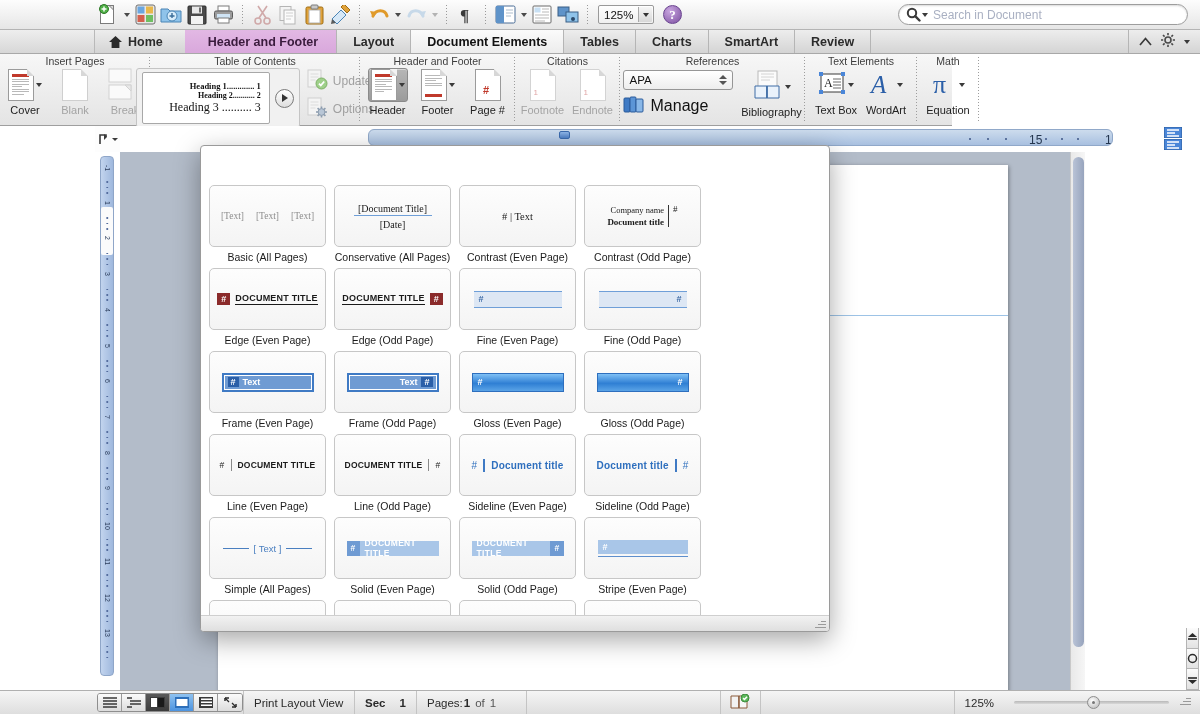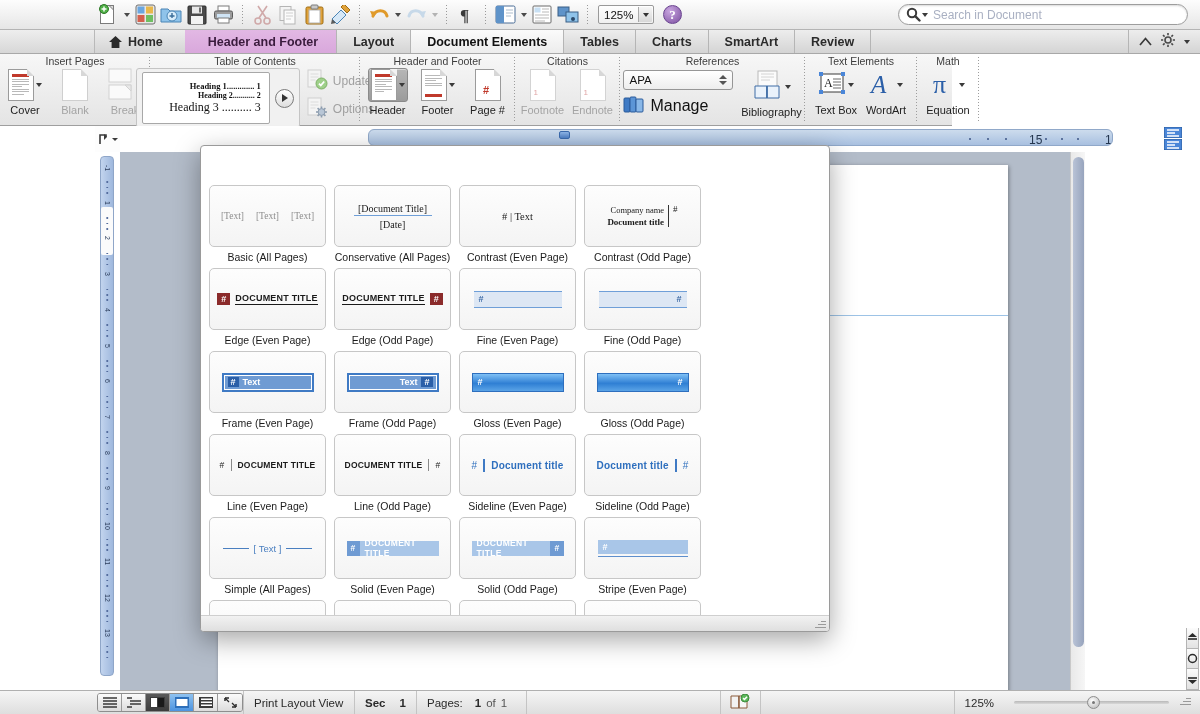--- a/index.html
+++ b/index.html
@@ -1161,21 +1161,21 @@
 
   <div class="st-cell first" style="width:112px;">
     <span>Print Layout View</span>
   </div>
 
   <div class="st-cell" style="width:62px;gap:14px;">
     <span style="font-weight:bold;">Sec</span>
     <span style="font-weight:bold;">1</span>
   </div>
 
-  <div class="st-cell" style="width:110px;gap:12px;">
+  <div class="st-cell" style="width:110px;gap:1px;">
     <span>Pages:</span>
     <span style="display:flex;gap:5px;">
       <span style="font-weight:bold;">1</span>
       <span style="color:#555;">of</span>
       <span style="color:#555;">1</span>
     </span>
   </div>
 
   <div class="st-fill" style="max-width:208px;"></div>
 

